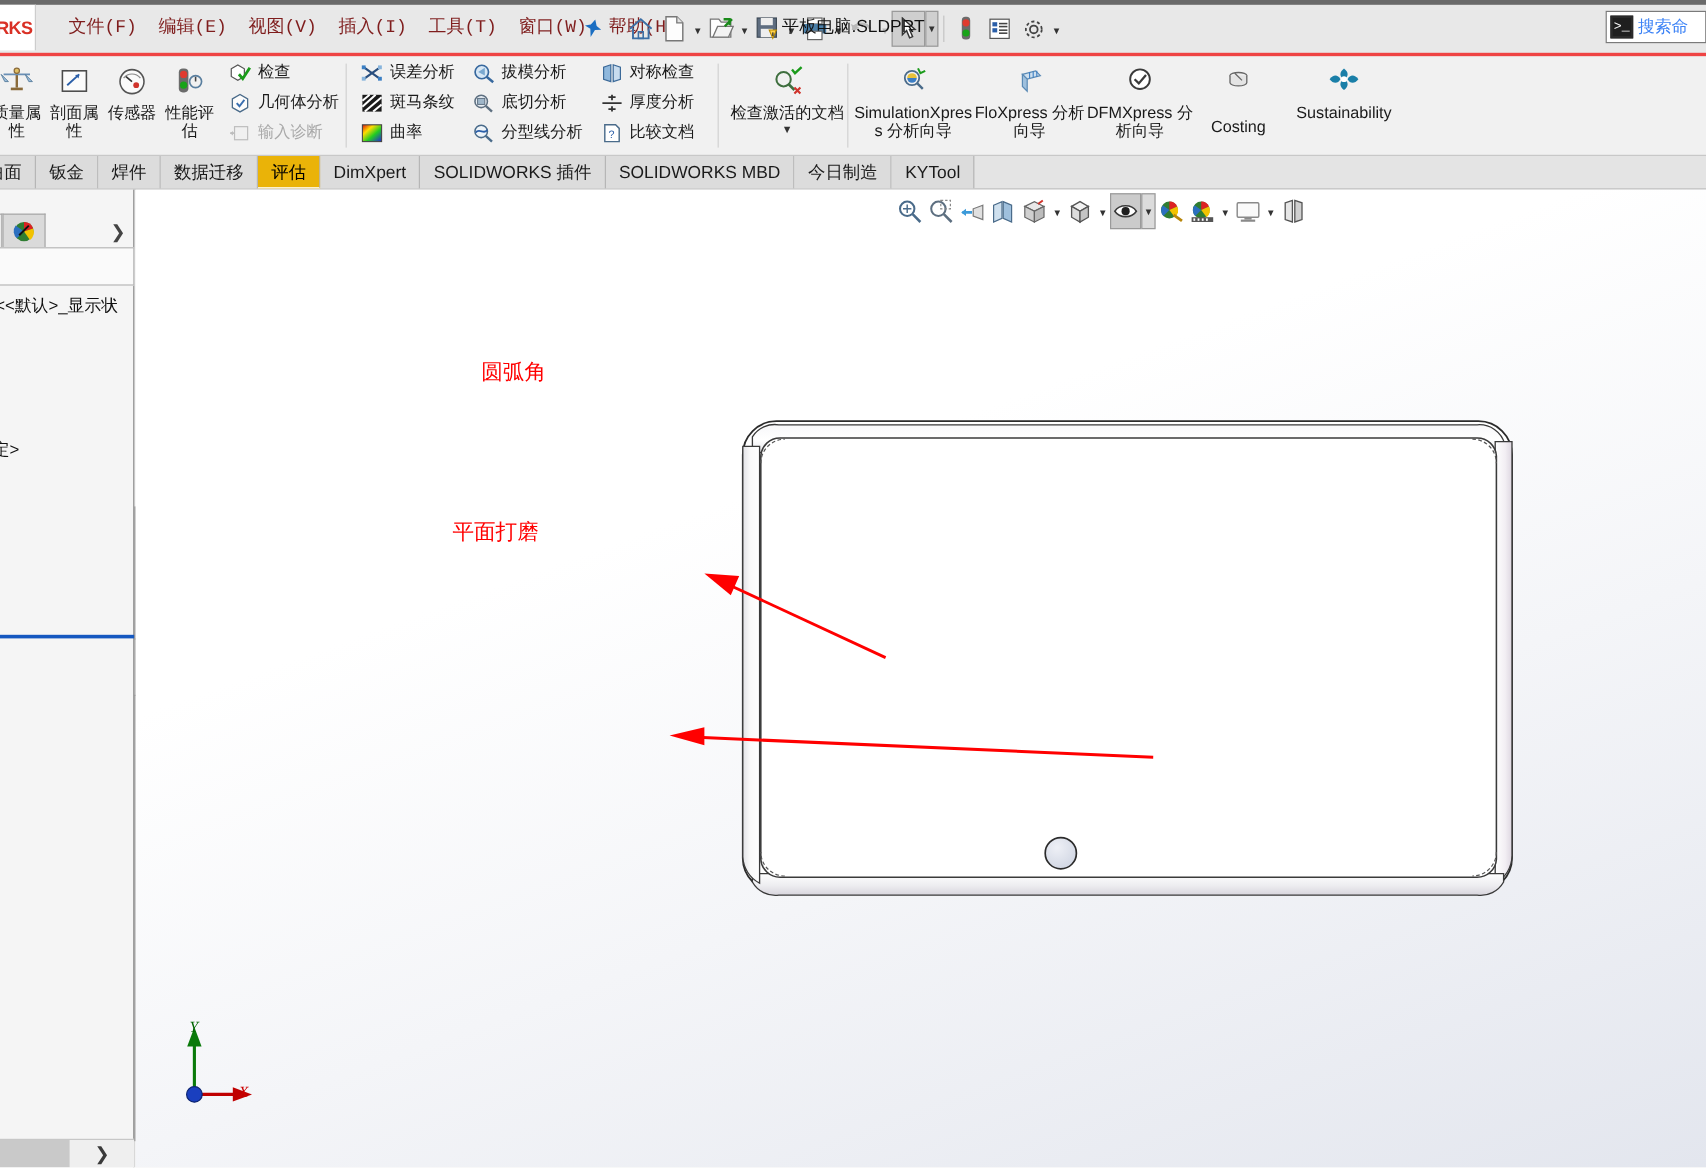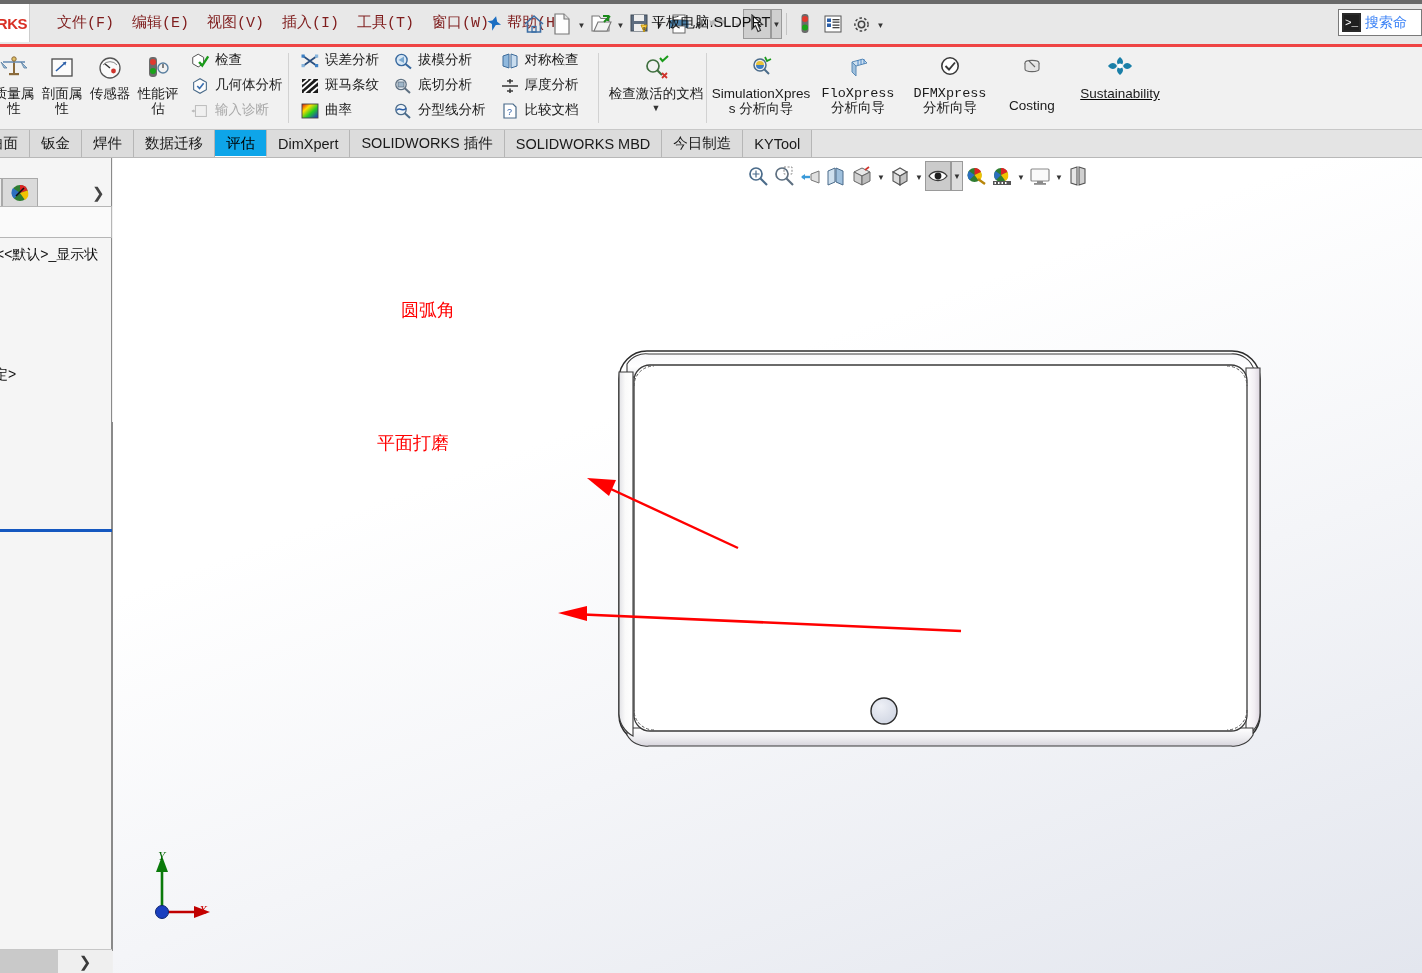--- a/index.html
+++ b/index.html
@@ -90,21 +90,21 @@
 
   .big-btn {
     width: 48px; height: 80px; display: flex; flex-direction: column;
     align-items: center; padding-top: 4px; cursor: default;
   }
   .big-btn .ico { height: 34px; display:flex; align-items:center; justify-content:center; }
   .big-btn .lbl {
     font-size: 13.5px; color: #1a1a1a; text-align: center; line-height: 1.12;
     margin-top: 1px; word-break: break-all;
   }
-  .big-btn-w2 { width: 92px; font-family: Liberation Mono, monospace; }
+  .big-btn-w2 { width: 92px; }
   .big-btn-w3 { width: 108px; }
 
   .small-btn {
     height: 25px; display: flex; gap: 5px;
     padding: 0 4px; cursor: default;
   }
   .small-btn .ico { width: 20px; height: 20px; display:flex; align-items:center; justify-content:center; flex:none; }
   .small-btn .lbl { font-size: 13.5px; color:#1a1a1a; white-space: nowrap; }
   .small-btn.disabled .lbl { color: #a8a8a8; }
   .small-col { display:flex; flex-direction: column; padding-top: 4px; }
@@ -116,21 +116,21 @@
     position: absolute; top: 130px; left: 0; width: 1422px; height: 28px;
     background: #e4e4e4; border-bottom: 1px solid #b8b8b8;
     display: flex; align-items: stretch;
   }
   .tab {
     display: flex; align-items: center; padding: 0 11px;
     font-size: 14.5px; color: #1a1a1a;
     border-right: 1px solid #b6b6b6;
     background: #dcdcdc; cursor: default; white-space: nowrap;
   }
-  .tab.active { background: #0ea5e9; border-bottom: 1px solid #ffffff; color:#000; }
+  .tab.active { background: #eab308; border-bottom: 1px solid #ffffff; color:#000; }
 
   
   .leftpanel {
     position: absolute; top: 158px; left: 0; width: 112px; height: 815px;
     background: #f5f5f5; border-right: 1px solid #8a8a8a;
   }
   .lp-tabs {
     position: absolute; top: 20px; left: -34px; height: 28px; width: 146px;
     display: flex; align-items: stretch;
   }
@@ -567,21 +567,21 @@
       <div class="big-btn" style="width:72px;gap:12px;">
         <div class="ico">
           <svg width="28" height="26" viewBox="0 0 28 26">
             <ellipse cx="14" cy="8" rx="7" ry="2.6" fill="#efefef" stroke="#666" stroke-width="1.1"></ellipse>
             <path d="M7 8 V14 A7 2.6 0 0 0 21 14 V8" fill="#e4e4e4" stroke="#666" stroke-width="1.1"></path>
             <path d="M11 6 L17 12" stroke="#666" stroke-width="1.1"></path>
           </svg>
         </div>
         <div class="lbl">Costing</div>
       </div>
-      <div class="big-btn" style="width:104px;text-decoration:underline;">
+      <div class="big-btn" style="width:104px;">
         <div class="ico">
           <svg width="28" height="26" viewBox="0 0 28 26">
             <g fill="#1a7fa8">
               <path d="M14 2 C18 5, 18 9, 14 11 C10 9, 10 5, 14 2 Z"></path>
               <path d="M26 11 C23 15, 19 15, 17 11 C19 7, 23 7, 26 11 Z"></path>
               <path d="M14 20 C10 17, 10 13, 14 11 C18 13, 18 17, 14 20 Z"></path>
               <path d="M2 11 C5 7, 9 7, 11 11 C9 15, 5 15, 2 11 Z"></path>
             </g>
             <circle cx="14" cy="11" r="2.4" fill="#fff"></circle>
           </svg>

